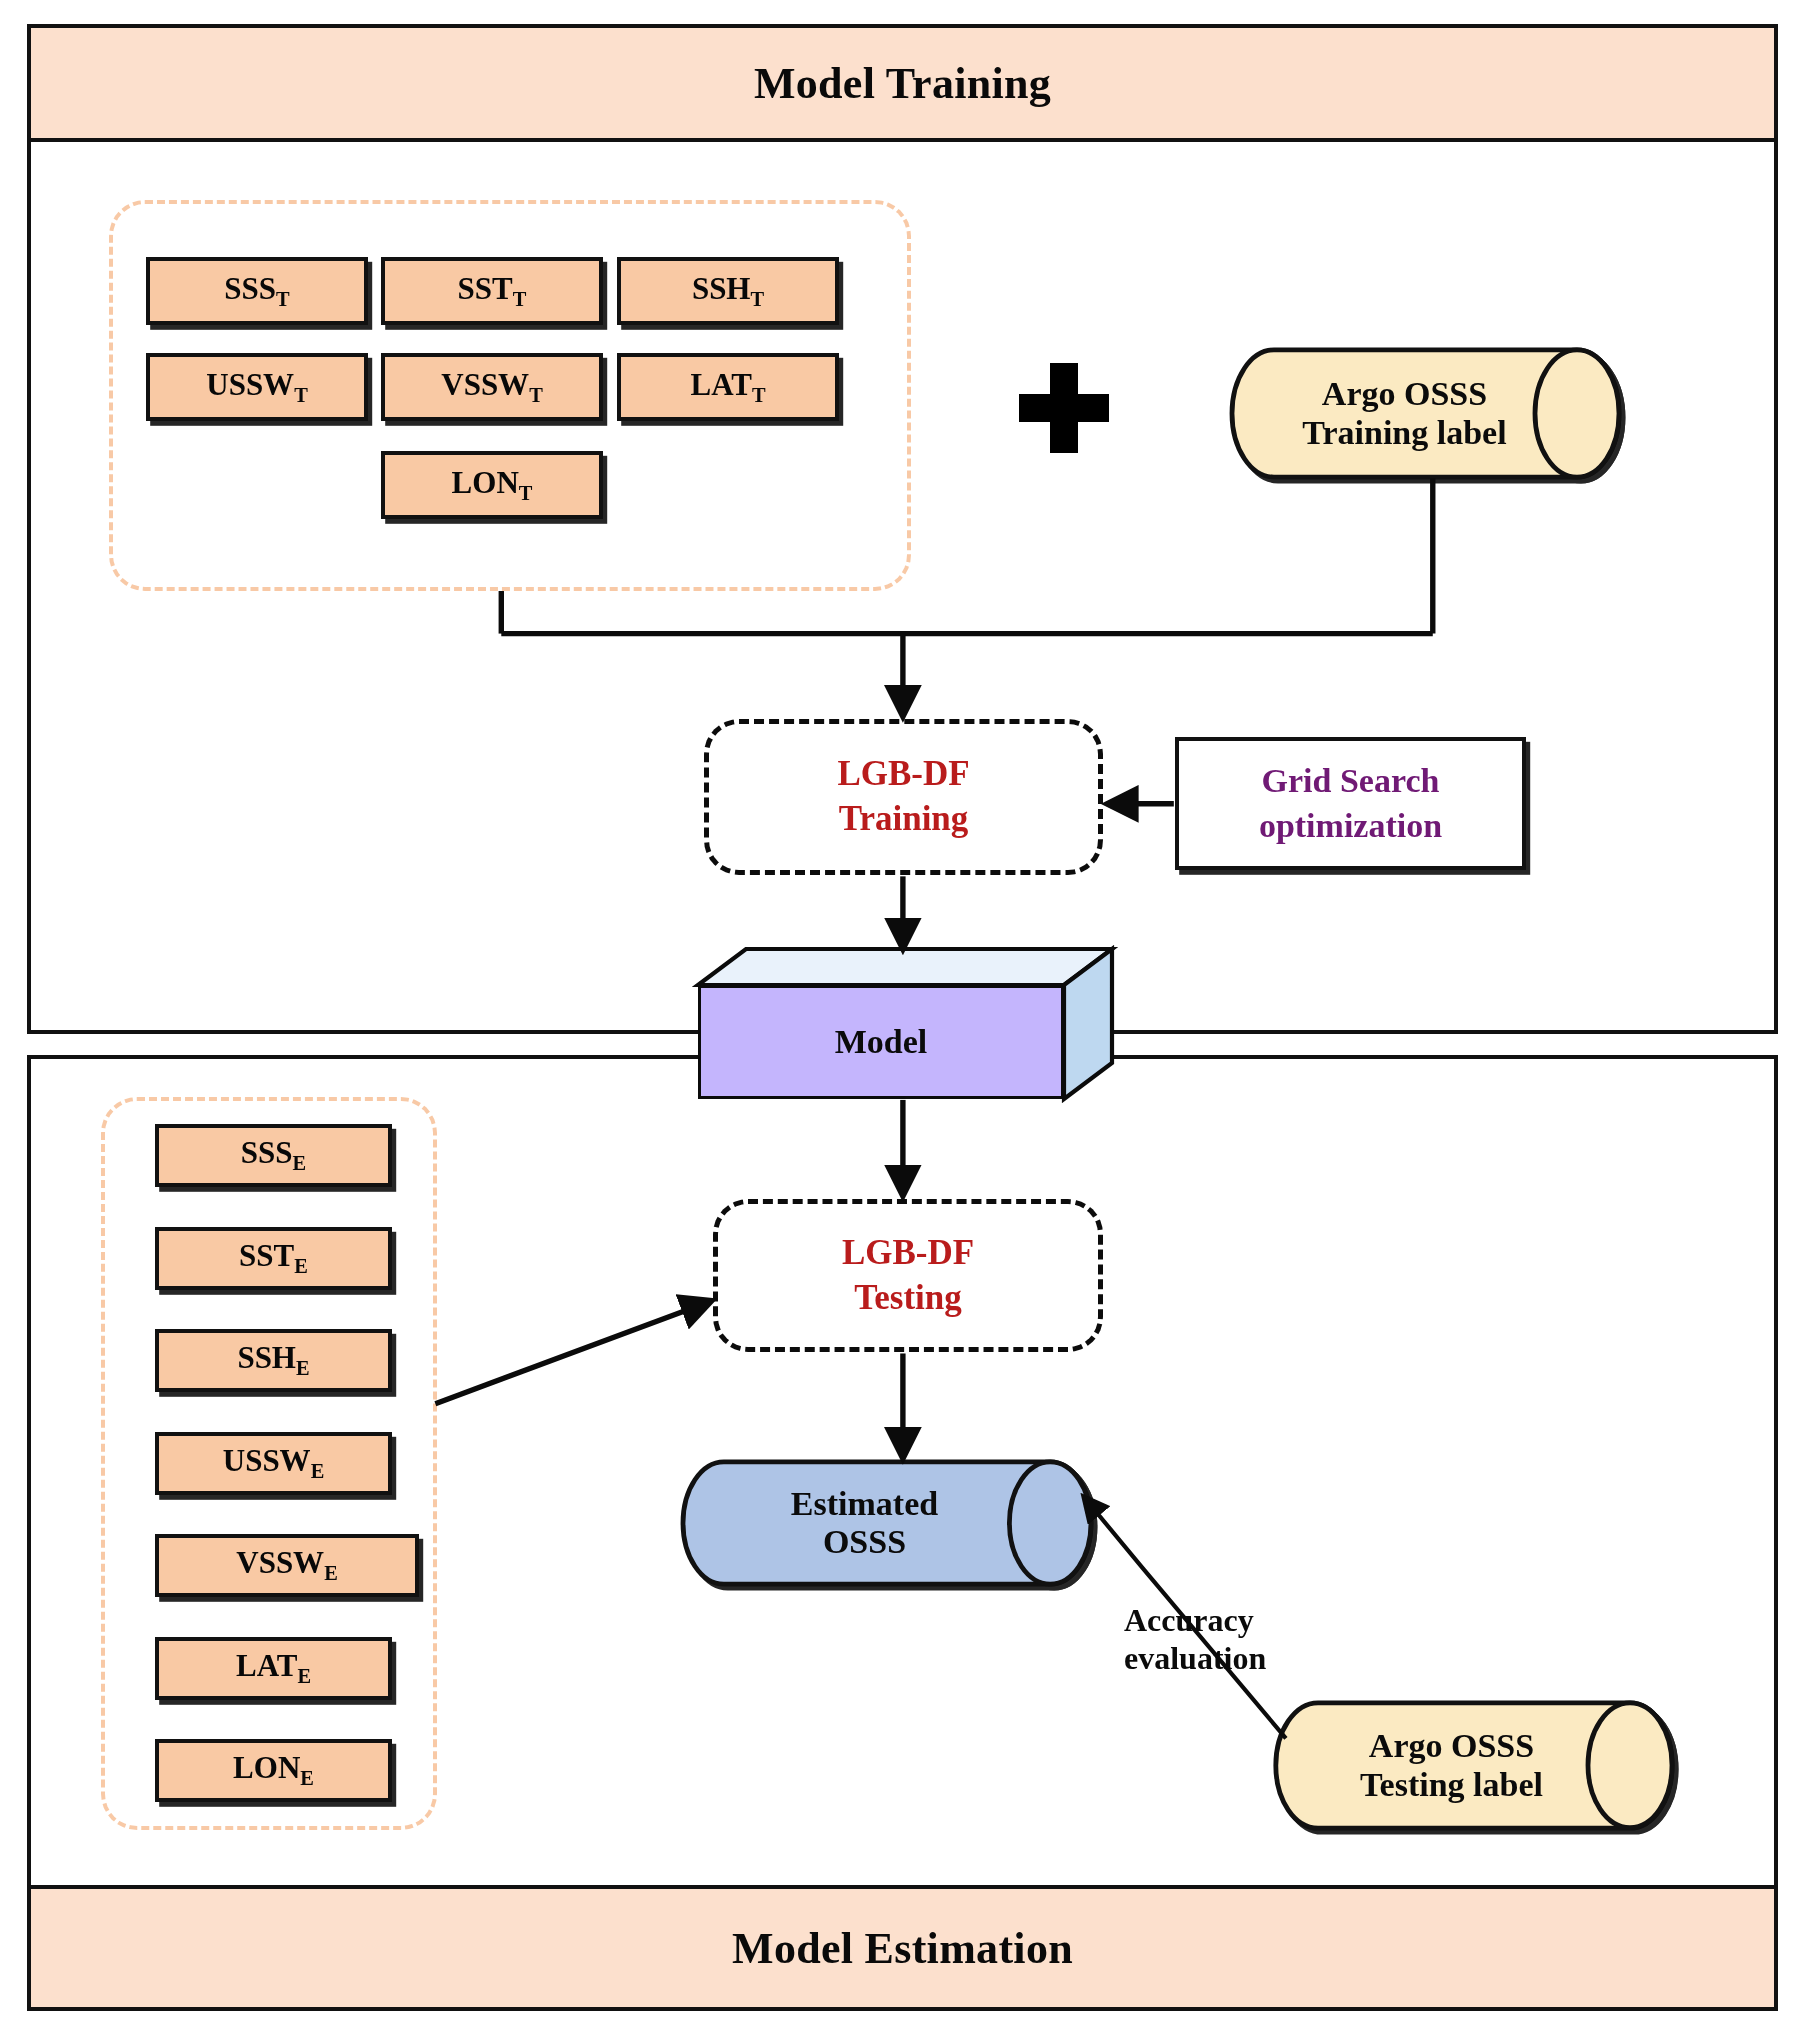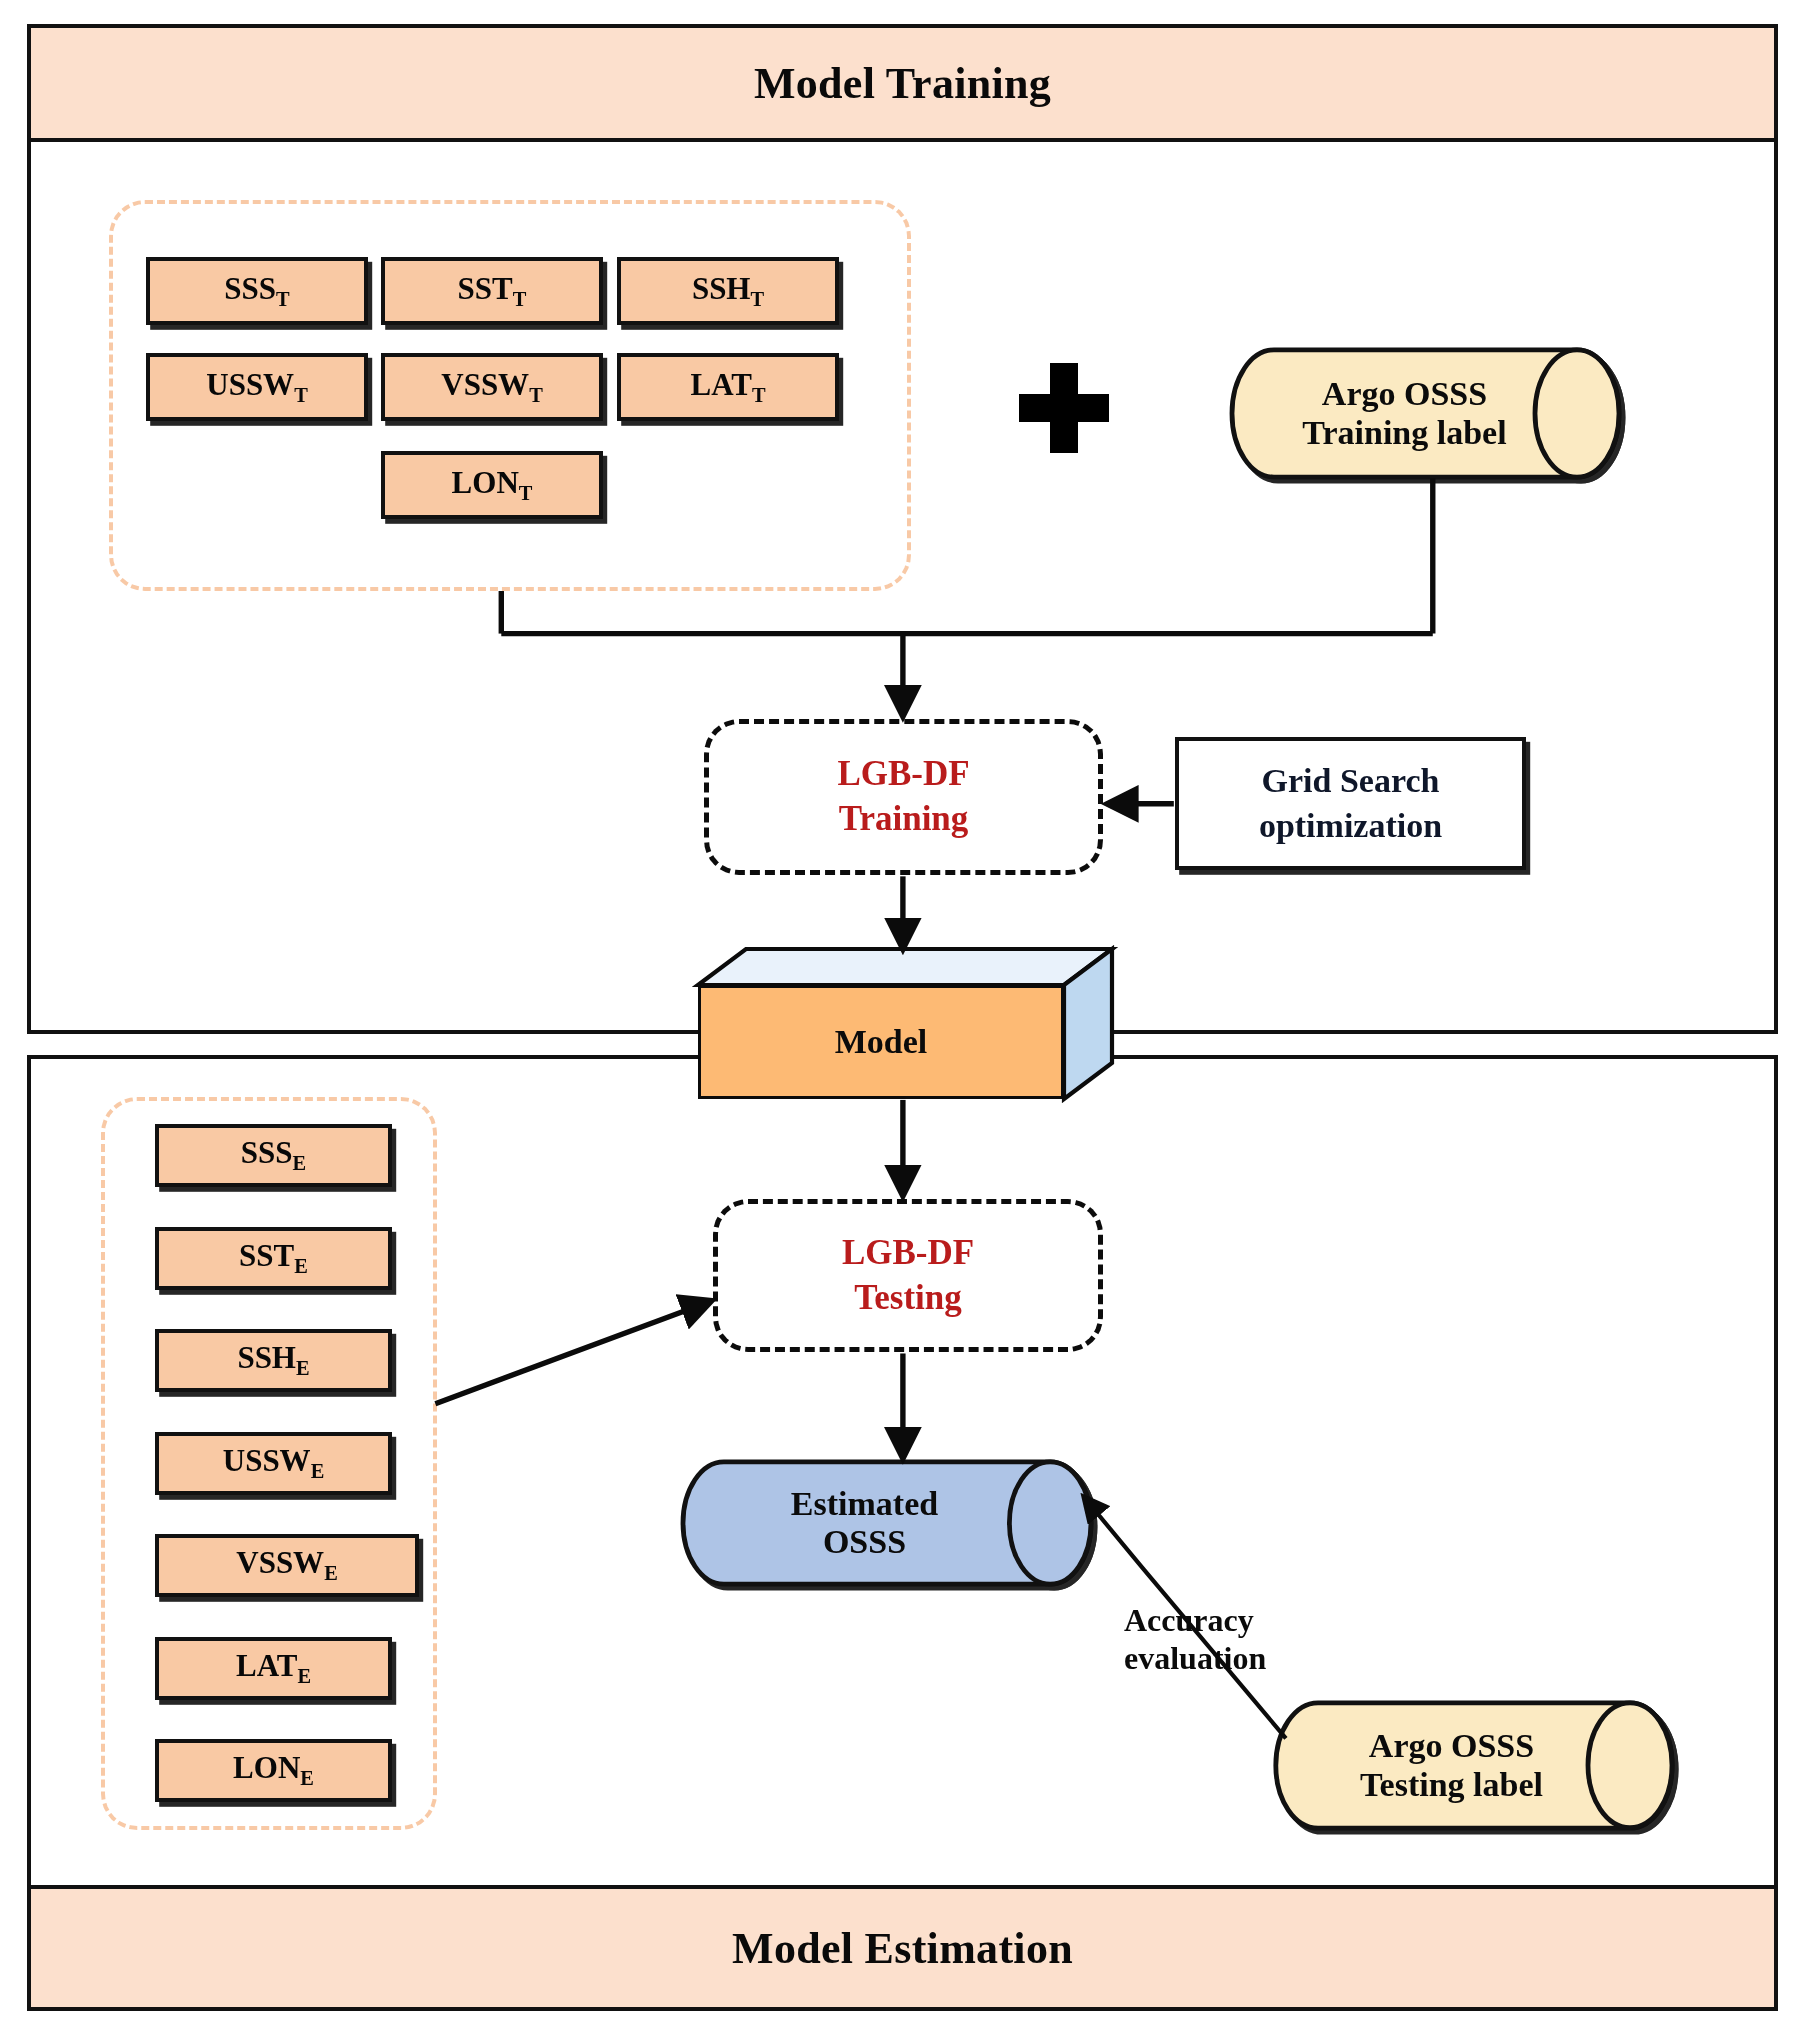--- a/index.html
+++ b/index.html
@@ -25,29 +25,29 @@
   .plus:after{left:0;top:31px;width:90px;height:27.6px;}
 
   .cyl{position:absolute;}
   .cyl .txt{position:absolute;left:0;top:0;right:0;bottom:0;display:flex;flex-direction:column;
             align-items:center;justify-content:center;text-align:center;line-height:1.12;}
   .cyl .txt b{font-weight:bold;font-size:34px;color:#0b0b0b;display:block;}
 
   .rbox{position:absolute;background:#fff;border:4.2px solid #111;box-sizing:border-box;
         display:flex;flex-direction:column;align-items:center;justify-content:center;
         box-shadow:4.2px 4.8px 0 rgba(0,0,0,0.85);}
-  .rbox b{font-weight:bold;font-size:34px;color:#0f172a;line-height:1.3;}
+  .rbox b{font-weight:bold;font-size:34px;color:#701a75;line-height:1.3;}
 
   .dashproc{position:absolute;border:5.4px dashed #0c0c0c;border-radius:35px;box-sizing:border-box;background:#fff;
             display:flex;flex-direction:column;align-items:center;justify-content:center;}
   .dashproc b{font-weight:bold;font-size:35px;color:#b91c1c;line-height:1.28;}
 
   .cube{position:absolute;}
   .cube .face{position:absolute;left:0;top:36px;width:100%;height:calc(100% - 36px);
-              background:#fdba74;border:3.6px solid #0b0b0b;box-sizing:border-box;
+              background:#c4b5fd;border:3.6px solid #0b0b0b;box-sizing:border-box;
               display:flex;align-items:center;justify-content:center;}
   .cube .face b{font-weight:bold;font-size:34px;color:#0b0b0b;}
 
   .note{position:absolute;font-weight:bold;font-size:32px;color:#0b0b0b;line-height:1.18;text-align:left;}
 
   svg.ov{position:absolute;left:0;top:0;width:1795px;height:2035px;overflow:visible;pointer-events:none;}
 </style>
 </head>
 <body>
 

